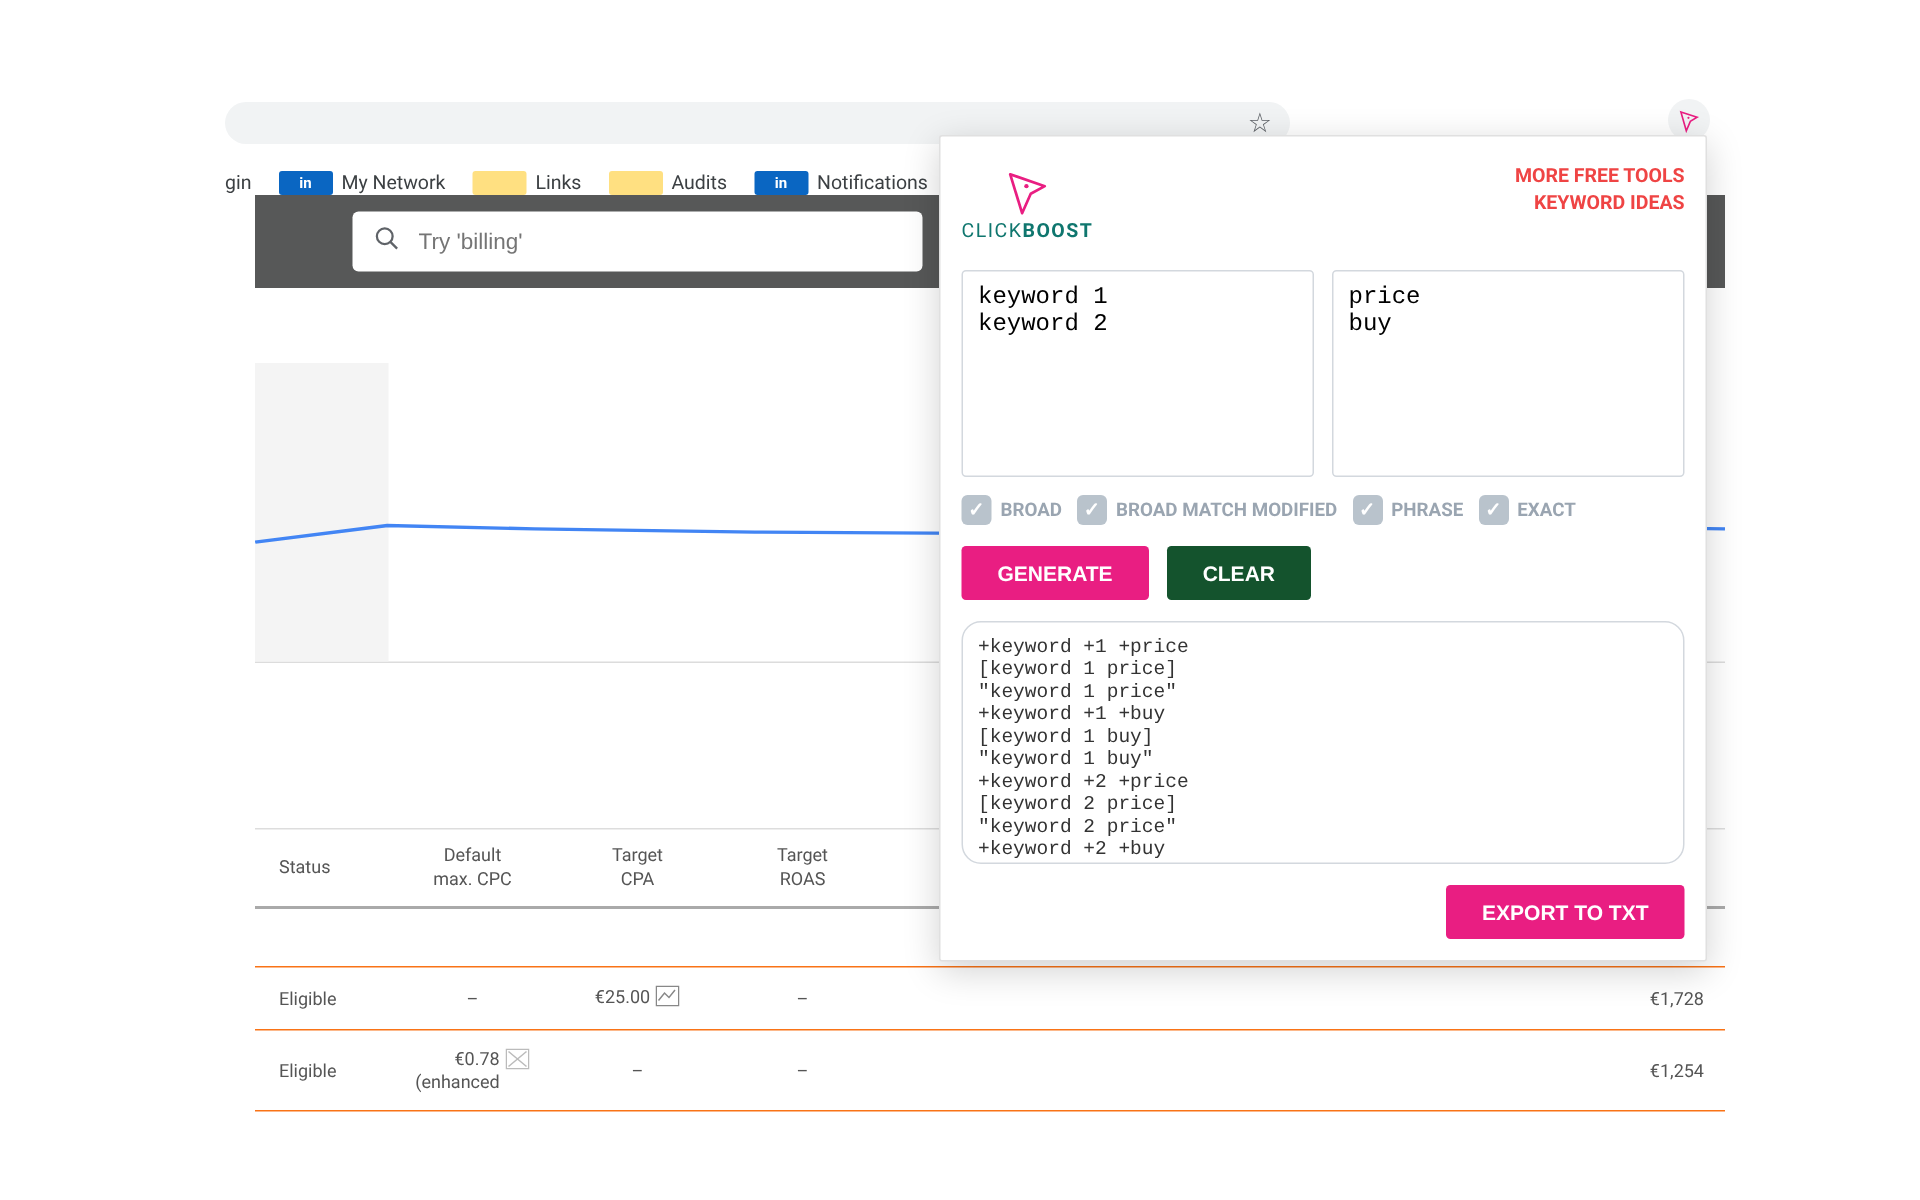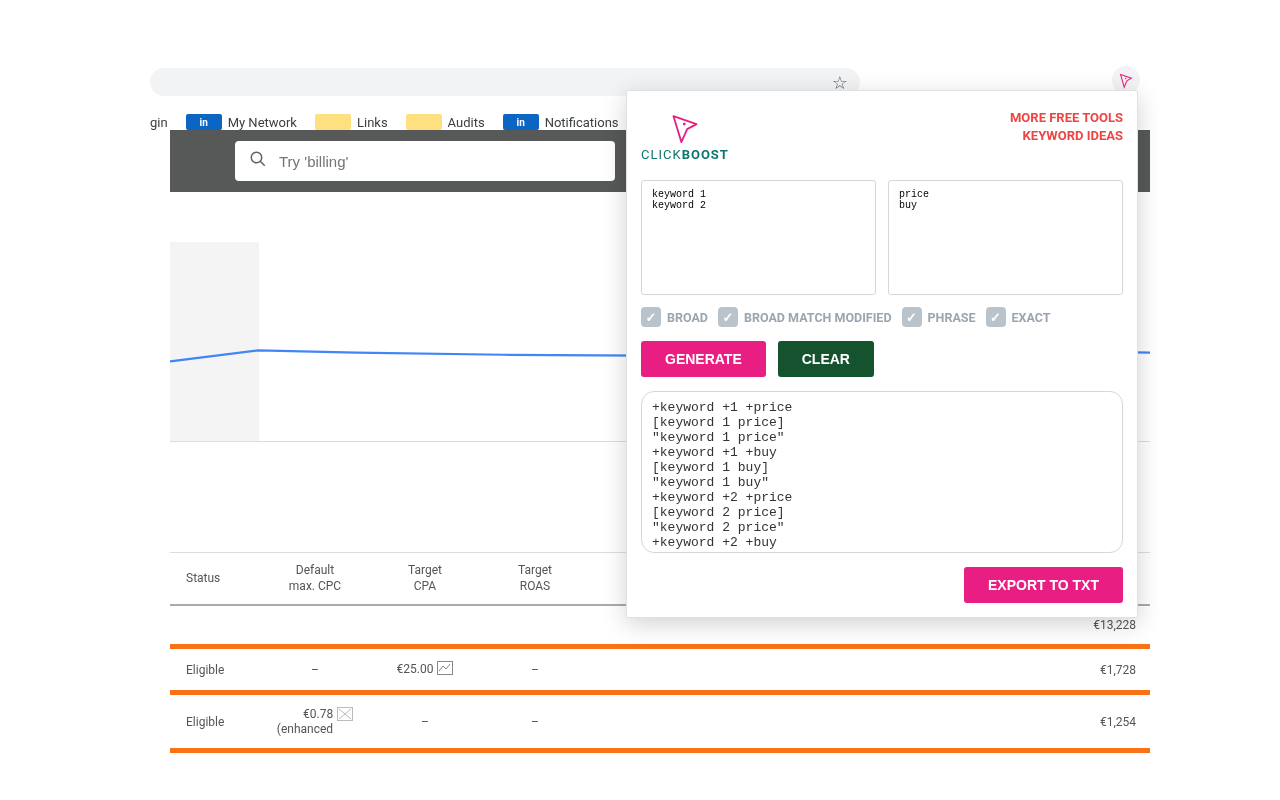--- a/index.html
+++ b/index.html
@@ -143,21 +143,21 @@
   .data-table th {
     font-weight: normal;
     padding: 10px 8px;
     border-bottom: 2px solid #aaa;
     border-top: 1px solid #ddd;
     text-align:center;
     line-height:1.3;
   }
   .data-table td {
     padding: 12px 8px;
-    border-bottom: 5px solid #f97316;
+    border-bottom: 1px solid #f97316;
     text-align:center;
   }
   .data-table td.left { text-align:left; padding-left:16px; }
   .data-table td.right { text-align:right; padding-right:14px; }
   .mini-chart {
     display:inline-block;
     vertical-align:middle;
     margin-left:4px;
   }
 
@@ -203,26 +203,26 @@
   }
   .header-links div { cursor:pointer; }
 
   .input-row {
     display:flex;
     gap:12px;
     padding: 10px 14px 0 14px;
   }
   .input-row textarea {
     flex:1;
-    height: 115px;
+    height: 138px;
     border:1px solid #d3d8de;
     border-radius:3px;
     padding:8px 10px;
     font-family: "Courier New", monospace;
-    font-size: 10px;
+    font-size: 16px;
     resize:none;
     outline:none;
   }
   .checks {
     display:flex;
     gap: 10px;
     padding: 12px 14px 0 14px;
     align-items:center;
     flex-wrap:wrap;
   }

